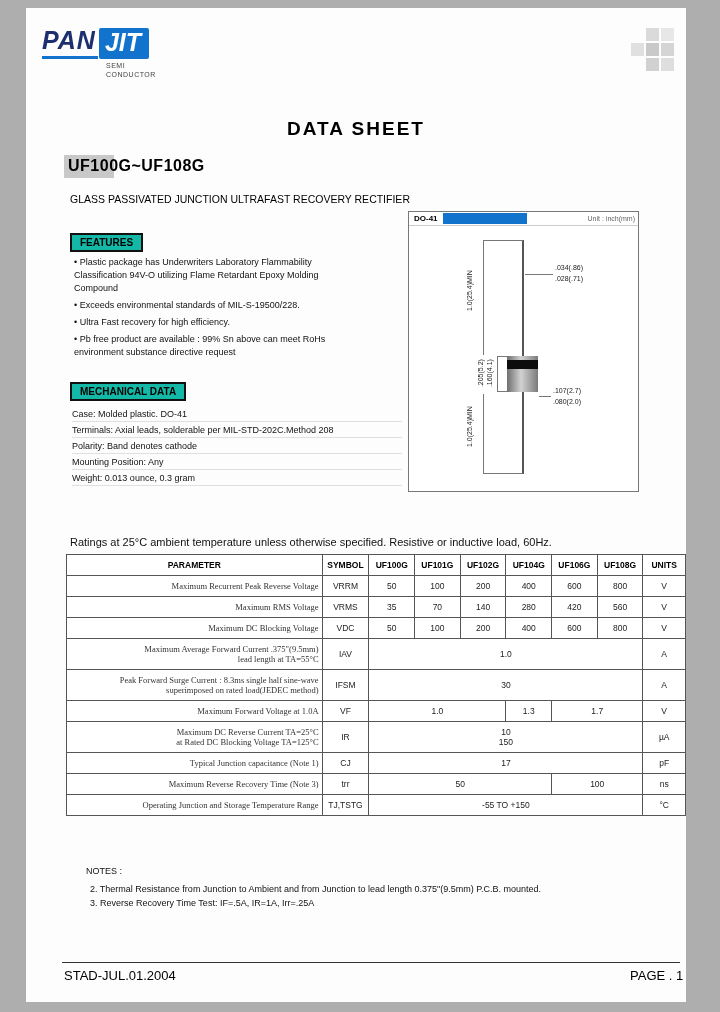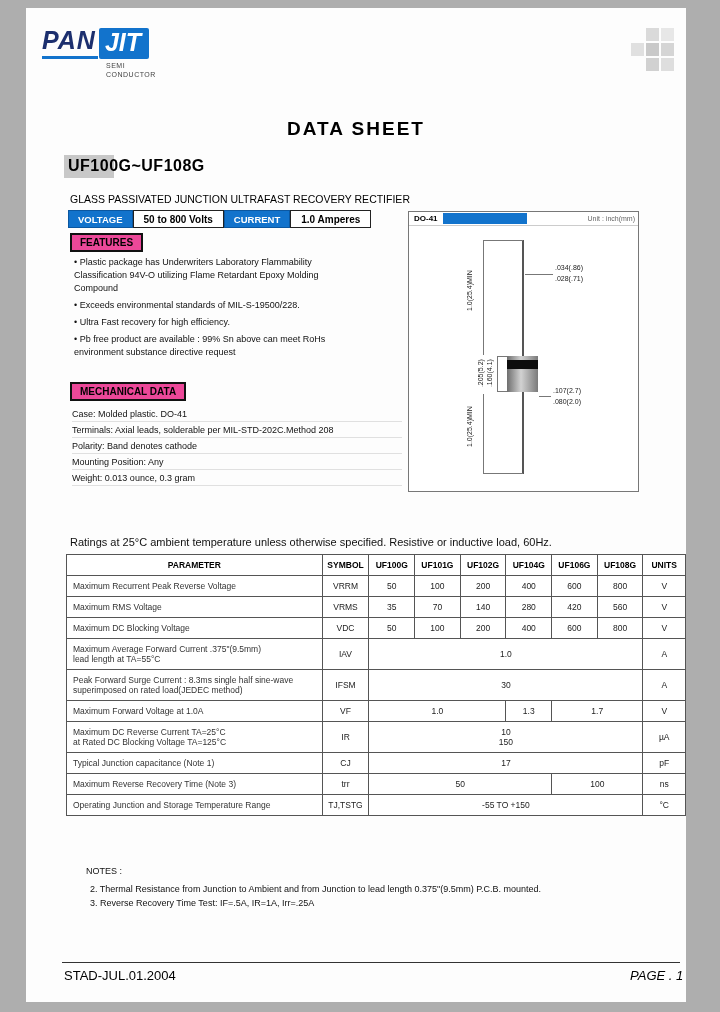--- a/index.html
+++ b/index.html
@@ -26,30 +26,30 @@
   .panel-bar{width:84px;height:11px;background:var(--accent);}
   .panel-spacer{flex:1;}
   .panel-unit{font-size:7px;color:#666;padding-right:3px;white-space:nowrap;}
   .dim{position:absolute;font-size:7px;color:#222;white-space:nowrap;}
   .vdim{position:absolute;font-size:7px;color:#222;width:70px;text-align:center;transform:rotate(-90deg);line-height:1.3;}
   .dline{position:absolute;background:#777;}
   .lead{position:absolute;width:2px;background:#555;}
   .diode-body{position:absolute;left:98px;top:130px;width:31px;height:36px;background:linear-gradient(90deg,#6e6e6e,#d2d2d2 45%,#7a7a7a);}
   .band{position:absolute;left:0;top:4px;width:100%;height:9px;background:#0d0d0d;}
   
-  .sec-label{border:2px solid #111;font-size:10px;font-weight:bold;padding:2px 8px;color:#000;background:#ec4899;display:inline-block;}
+  .sec-label{border:2px solid #111;font-size:10px;font-weight:bold;padding:2px 8px;color:#000;background:#14b8a6;display:inline-block;}
   .feature-item{font-size:9px;color:#111;line-height:1.45;margin-bottom:4px;}
   .feature-item::before{content:"• ";}
   .mech-item{font-size:9px;color:#111;padding:3px 0 2px;border-bottom:1px solid #e0e0e0;}
   .cond-note{font-size:11px;color:#111;}
   table.rt{border-collapse:collapse;background:#fff;}
   .rt th,.rt td{border:1px solid #555;color:#222;}
   .rt th{font-size:8.5px;font-weight:bold;padding:5px 2px;color:#000;text-align:center;}
   .rt td{font-size:8.5px;padding:5px 3px;text-align:center;}
-  .rt .td-param{text-align:left;padding-left:6px;white-space:pre-line;color:#333;}
+  .rt .td-param{text-align:right;padding-left:6px;white-space:pre-line;color:#333;font-family:Liberation Serif, serif;}
   .rt .td-val{white-space:pre-line;}
   .notes-title{font-size:9px;color:#111;}
   .note-item{font-size:9px;color:#111;padding:2px 0;}
   .foot-line{background:#333;height:1px;}
   .foot-text{font-size:13px;color:#000;}
 </style>
 </head>
 <body>
 
 <div class="page">
@@ -74,26 +74,20 @@
     <div class="sq" style="left:50px;top:34px;background:#dedede;"></div>
   </div>
 
   <div class="abs doc-title" style="left:0;top:110px;">DATA  SHEET</div>
 
   <div class="abs pn-box" style="left:38px;top:147px;width:50px;height:23px;"></div>
   <div class="abs part-number" style="left:42px;top:149px;">UF100G~UF108G</div>
 
   <div class="abs subtitle" style="left:44px;top:185px;">GLASS PASSIVATED JUNCTION ULTRAFAST RECOVERY RECTIFIER</div>
 
-  <div class="abs badge-strip" style="left:42px;top:202px;">
-    <span class="badge">VOLTAGE</span>
-    <span class="badge-val">50 to 800 Volts</span>
-    <span class="badge">CURRENT</span>
-    <span class="badge-val">1.0 Amperes</span>
-  </div>
 
   <div class="abs panel" style="left:382px;top:203px;width:229px;height:279px;">
     <div class="panel-head">
       <span class="panel-name">DO-41</span>
       <span class="panel-bar"></span>
       <span class="panel-spacer"></span>
       <span class="panel-unit">Unit : inch(mm)</span>
     </div>
     <div style="position:relative;width:100%;height:264px;">
 
@@ -246,16 +240,16 @@
   </table>
 
   <div class="abs notes-title" style="left:60px;top:858px;">NOTES :</div>
   <div class="abs" style="left:64px;top:874px;width:560px;">
         <div class="note-item">2. Thermal Resistance from Junction to Ambient and from Junction to lead length 0.375"(9.5mm) P.C.B. mounted.</div>
         <div class="note-item">3. Reverse Recovery Time Test: IF=.5A, IR=1A, Irr=.25A</div>
       </div>
 
   <div class="abs foot-line" style="left:36px;top:954px;width:618px;"></div>
   <div class="abs foot-text" style="left:38px;top:960px;">STAD-JUL.01.2004</div>
-  <div class="abs foot-text" style="left:604px;top:960px;font-style:italic;">PAGE . 1</div>
+  <div class="abs foot-text" style="left:604px;top:960px;">PAGE . 1</div>
 
  </div>
 </div>
 
 </body></html>

